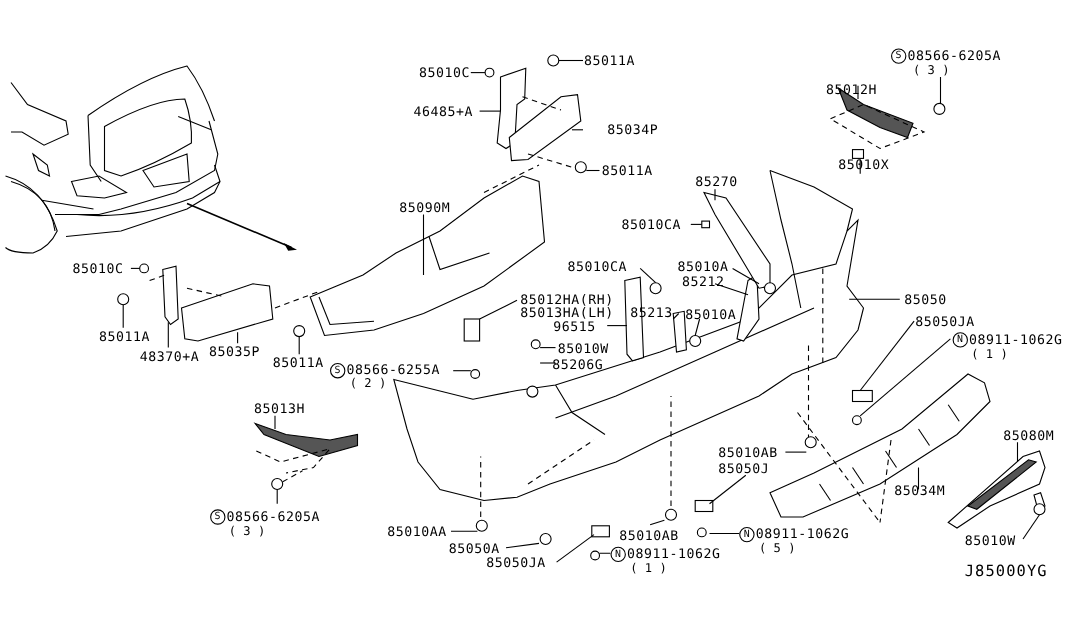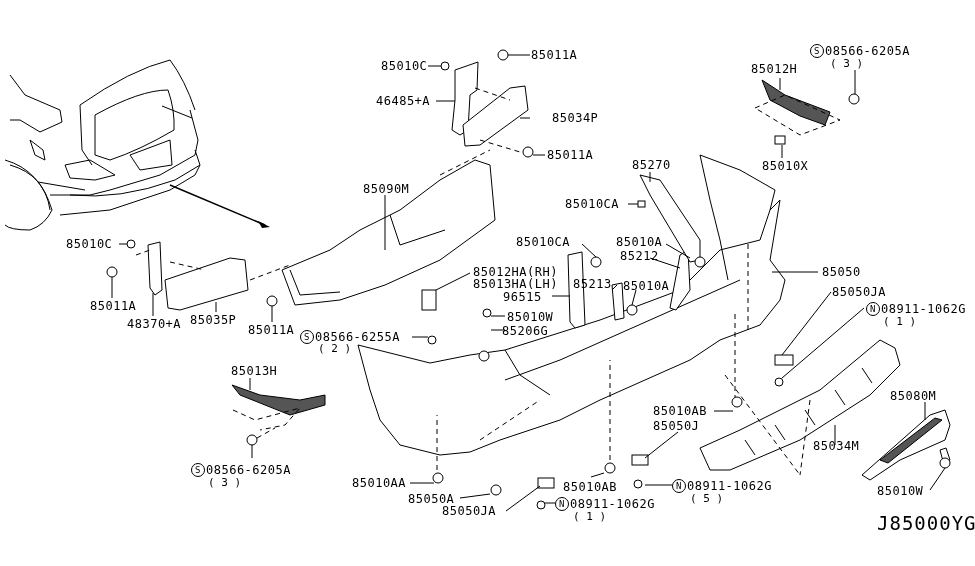--- a/index.html
+++ b/index.html
@@ -1,21 +1,21 @@
 <!DOCTYPE html>
 <html><head>
 <meta charset="utf-8">
 <style>
   html, body { margin: 0; padding: 0; background: #ffffff; }
   body { width: 975px; height: 566px; position: relative; overflow: hidden; font-family: "DejaVu Sans Mono", monospace; }
   #diagram { position: absolute; left: 0; top: 0; width: 975px; height: 566px; }
   .lbl { position: absolute; font-family: "DejaVu Sans Mono", monospace; font-size: 12px; letter-spacing: 0.5px; color: #000; white-space: nowrap; line-height: 12px; }
   .qty { position: absolute; font-family: "DejaVu Sans Mono", monospace; font-size: 11px; color: #000; white-space: nowrap; line-height: 11px; }
   .circ { display: inline-block; width: 12px; height: 12px; border: 1px solid #000; border-radius: 50%; font-size: 9px; line-height: 12px; text-align: center; margin-right: 1px; vertical-align: middle; }
-  .ref { position: absolute; font-family: "DejaVu Sans Mono", monospace; font-size: 19px; color: #000; letter-spacing: 1px; }
+  .ref { position: absolute; font-family: "DejaVu Sans Mono", monospace; font-size: 14px; color: #000; letter-spacing: 1px; }
   svg .ln { stroke: #000; stroke-width: 1; fill: none; }
   svg .dash { stroke: #000; stroke-width: 1; fill: none; stroke-dasharray: 5 4; }
   svg .part { stroke: #000; stroke-width: 1; fill: #fff; }
   svg .dark { stroke: #000; stroke-width: 1; fill: #555; }
 </style>
 </head>
 <body>
 
 <svg id="diagram" viewBox="0 0 975 566" xmlns="http://www.w3.org/2000/svg">
 
@@ -183,24 +183,24 @@
     <line class="ln" x1="506" y1="511" x2="540" y2="486"></line>
     <line class="ln" x1="545" y1="503" x2="555" y2="503"></line>
   </g>
 </svg>
 
 <div class="lbl" style="left:381px;top:60px">85010C</div>
 <div class="lbl" style="left:531px;top:49px">85011A</div>
 <div class="lbl" style="left:376px;top:95px">46485+A</div>
 <div class="lbl" style="left:552px;top:112px">85034P</div>
 <div class="lbl" style="left:547px;top:149px">85011A</div>
-<div class="lbl" style="left:751px;top:63px">85012H</div>
+<div class="lbl" style="left:751px;top:75px">85012H</div>
 <div class="lbl" style="left:810px;top:44px"><span class="circ">S</span><span>08566-6205A</span></div>
 <div class="qty" style="left:830px;top:58px">( 3 )</div>
-<div class="lbl" style="left:762px;top:160px">85010X</div>
+<div class="lbl" style="left:762px;top:144px">85010X</div>
 <div class="lbl" style="left:363px;top:183px">85090M</div>
 <div class="lbl" style="left:632px;top:159px">85270</div>
 <div class="lbl" style="left:565px;top:198px">85010CA</div>
 <div class="lbl" style="left:66px;top:238px">85010C</div>
 <div class="lbl" style="left:516px;top:236px">85010CA</div>
 <div class="lbl" style="left:616px;top:236px">85010A</div>
 <div class="lbl" style="left:620px;top:250px">85212</div>
 <div class="lbl" style="left:822px;top:266px">85050</div>
 <div class="lbl" style="left:90px;top:300px">85011A</div>
 <div class="lbl" style="left:127px;top:318px">48370+A</div>
@@ -212,21 +212,21 @@
 <div class="lbl" style="left:573px;top:278px">85213</div>
 <div class="lbl" style="left:623px;top:280px">85010A</div>
 <div class="lbl" style="left:832px;top:286px">85050JA</div>
 <div class="lbl" style="left:507px;top:311px">85010W</div>
 <div class="lbl" style="left:502px;top:325px">85206G</div>
 <div class="lbl" style="left:300px;top:330px"><span class="circ">S</span><span>08566-6255A</span></div>
 <div class="qty" style="left:318px;top:343px">( 2 )</div>
 <div class="lbl" style="left:866px;top:302px"><span class="circ">N</span><span>08911-1062G</span></div>
 <div class="qty" style="left:883px;top:316px">( 1 )</div>
 <div class="lbl" style="left:231px;top:365px">85013H</div>
-<div class="lbl" style="left:890px;top:390px">85080M</div>
+<div class="lbl" style="left:912px;top:390px">85080M</div>
 <div class="lbl" style="left:653px;top:405px">85010AB</div>
 <div class="lbl" style="left:653px;top:420px">85050J</div>
 <div class="lbl" style="left:813px;top:440px">85034M</div>
 <div class="lbl" style="left:191px;top:463px"><span class="circ">S</span><span>08566-6205A</span></div>
 <div class="qty" style="left:208px;top:477px">( 3 )</div>
 <div class="lbl" style="left:352px;top:477px">85010AA</div>
 <div class="lbl" style="left:563px;top:481px">85010AB</div>
 <div class="lbl" style="left:672px;top:479px"><span class="circ">N</span><span>08911-1062G</span></div>
 <div class="qty" style="left:690px;top:493px">( 5 )</div>
 <div class="lbl" style="left:877px;top:485px">85010W</div>

